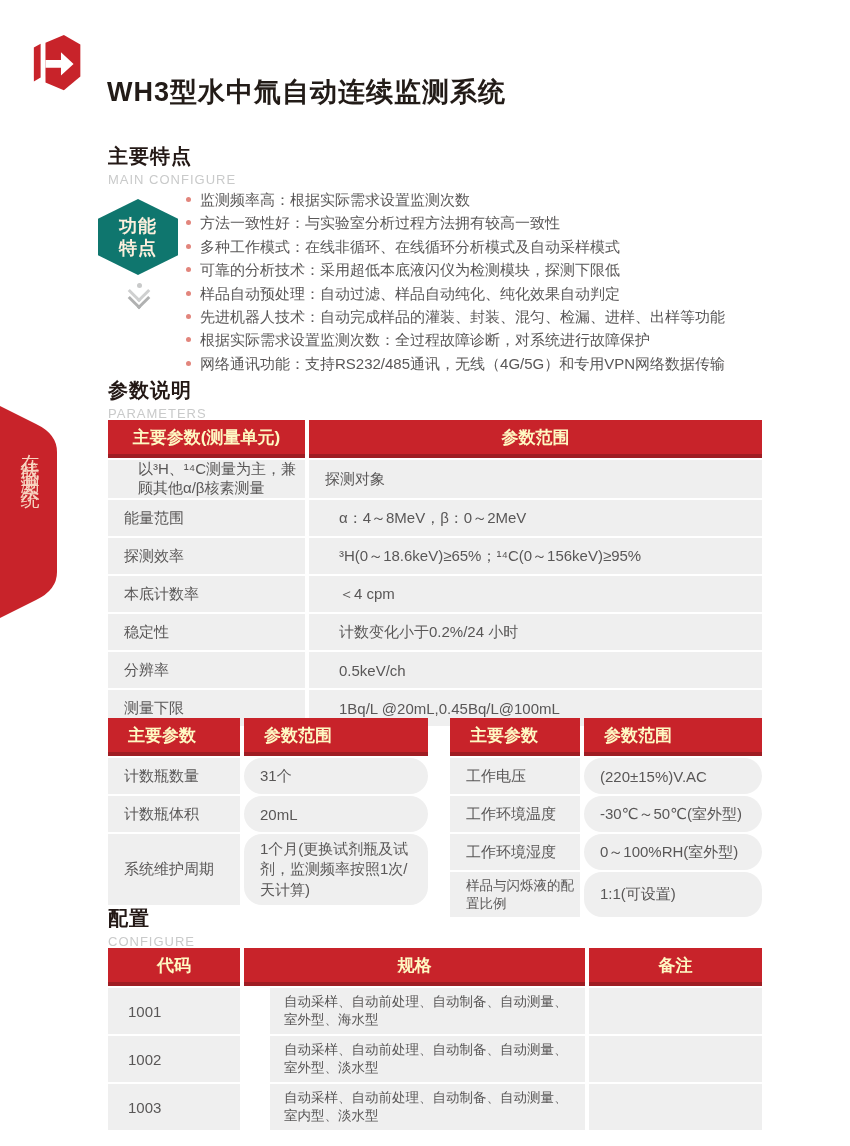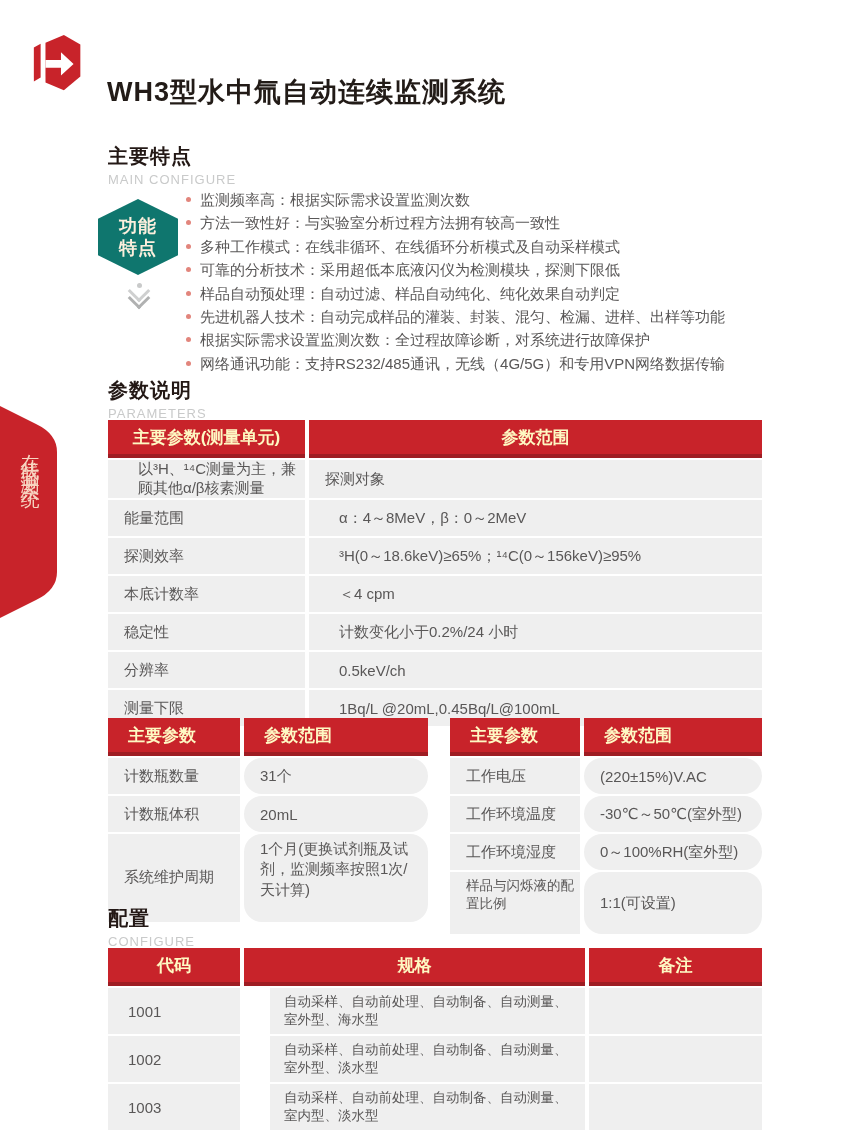--- a/index.html
+++ b/index.html
@@ -36,21 +36,21 @@
   .grid{position:absolute;display:grid;column-gap:4px;row-gap:2px;}
   .th{background:var(--accent);border-bottom:4px solid var(--accent-dark);box-sizing:border-box;
       color:#fef9c3;font-size:17px;font-weight:bold;height:38px;display:flex;align-items:center;}
   .th.center{justify-content:center;}
   .th.padded{padding-left:20px;}
   .td{background:#efefef;display:flex;align-items:center;font-size:15px;color:#595757;
       min-height:36px;box-sizing:border-box;}
   .td.label{padding-left:16px;padding-right:6px;}
   .td.value{padding-left:30px;padding-right:8px;}
   .td.value-sub{padding-left:16px;padding-right:8px;border-radius:18px;}
-  .td.wrap{line-height:1.35;padding-top:5px;padding-bottom:22px;}
+  .td.wrap{line-height:1.35;padding-top:5px;padding-bottom:5px;}
   .td.small{font-size:13.5px;line-height:1.3;}
   .td.code{padding-left:20px;}
   .td.spec{font-size:13.5px;line-height:1.3;padding:5px 10px 5px 14px;margin-left:26px;}
 
   .main-table{left:108px;top:420px;grid-template-columns:197px 453px;}
   .left-table{left:108px;top:718px;grid-template-columns:132px 184px;}
   .right-table{left:450px;top:718px;grid-template-columns:130px 178px;}
   .config-table{left:108px;top:948px;grid-template-columns:132px 341px 173px;}
   .config-table .td{min-height:46px;}
 

